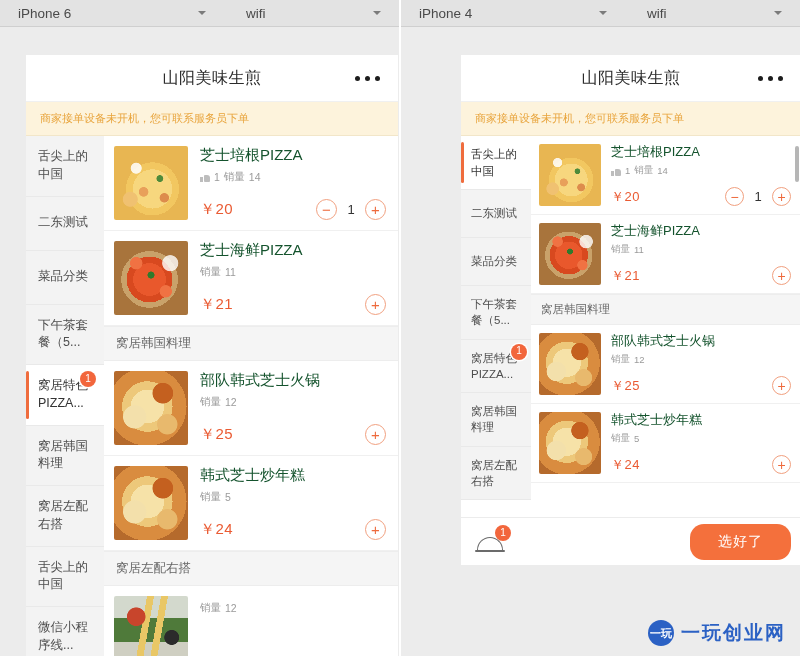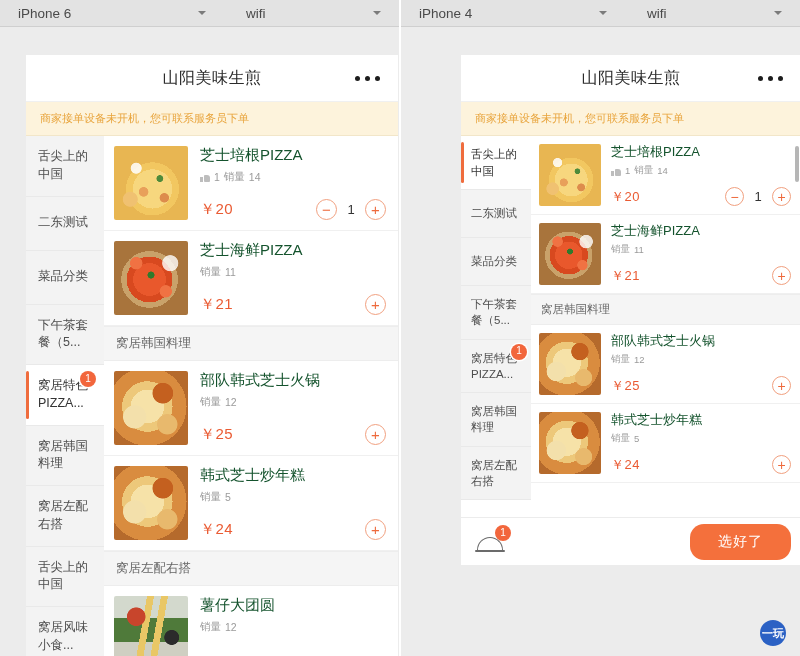--- a/index.html
+++ b/index.html
@@ -273,21 +273,21 @@
               <div class="cat">
                 <span>窝居韩国料理</span>
               </div>
               <div class="cat">
                 <span>窝居左配右搭</span>
               </div>
               <div class="cat">
                 <span>舌尖上的中国</span>
               </div>
               <div class="cat">
-                <span>窝居风味小食...</span>
+                <span>微信小程序线...</span>
               </div>
             </div>
             <div class="list">
               <div class="item">
                 <div class="thumb ph-pizza-bacon"></div>
                 <div class="info">
                   <div class="p-name">芝士培根PIZZA</div>
                   <div class="p-meta">
                     <span class="thumbup"></span>
                     <span>1</span>
@@ -350,21 +350,20 @@
                     <div class="stepper">
                       <div class="circ">+</div>
                     </div>
                   </div>
                 </div>
               </div>
               <div class="group-head">窝居左配右搭</div>
               <div class="item">
                 <div class="thumb ph-fries"></div>
                 <div class="info">
-                  <div class="p-name">薯仔大团圆</div>
                   <div class="p-meta">
                     <span>销量</span>
                     <span>12</span>
                   </div>
                 </div>
               </div>
             </div>
           </div>
         </div>
       </div>
@@ -495,14 +494,15 @@
               </div>
               <span class="cart-badge">1</span>
             </div>
             <button class="confirm-btn">选好了</button>
           </div>
         </div>
       </div>
     </div>
   <div class="watermark">
     <span class="wm-logo">一玩</span>
+    <span>一玩创业网</span>
   </div>
 </div>
 
 </body></html>

